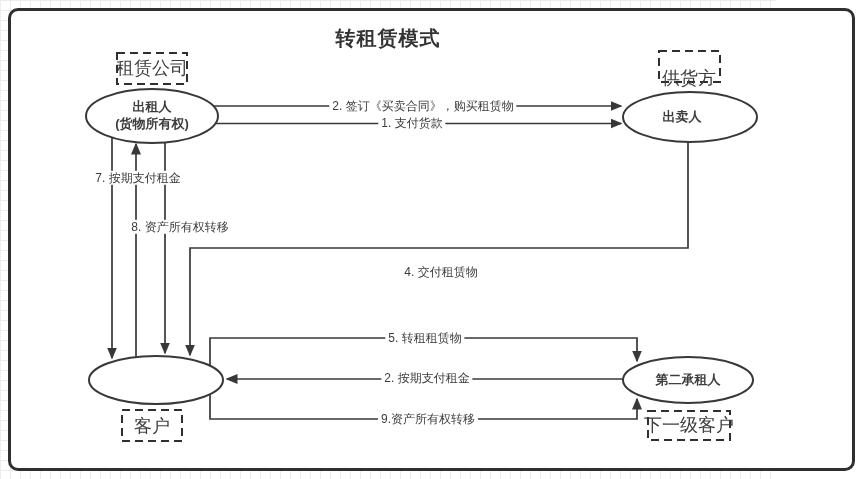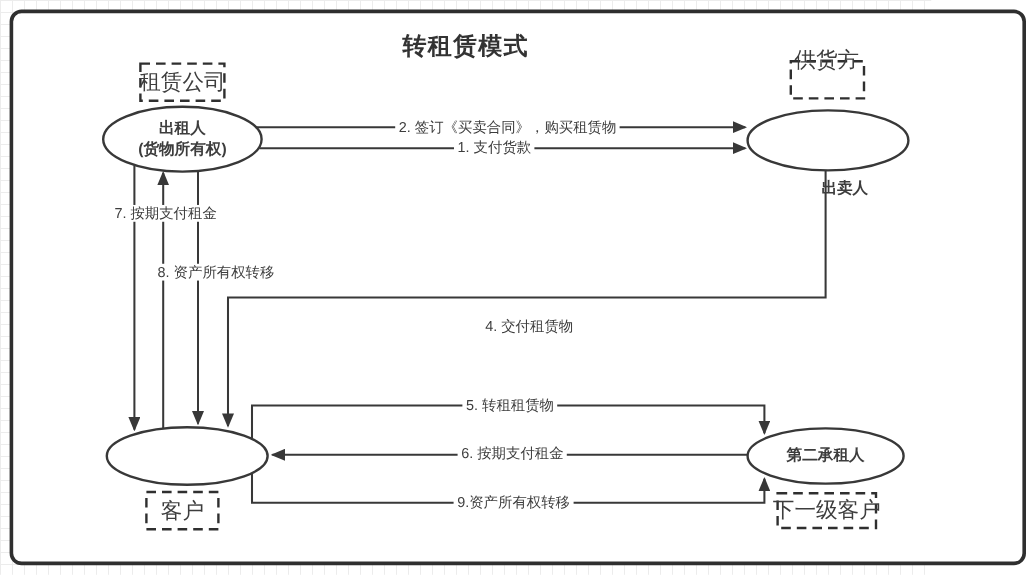--- a/index.html
+++ b/index.html
@@ -54,29 +54,29 @@
     <path d="M623,379 H227" fill="none" stroke="#383838" stroke-width="1.7" marker-end="url(#arr)"></path>
     <path d="M210,395 V419 H637 V399" fill="none" stroke="#383838" stroke-width="1.7" marker-end="url(#arr)"></path>
   </svg>
 
   <div class="title">转租赁模式</div>
 
   <div class="lbl node-lbl" style="left:152px;top:116px;">
     <div>出租人</div>
     <div>(货物所有权)</div>
   </div>
-  <div class="lbl node-lbl" style="left:704px;top:117px;margin-top:40px;">出卖人</div>
+  <div class="lbl node-lbl" style="left:682px;top:117px;">出卖人</div>
   <div class="lbl node-lbl" style="left:688px;top:380px;">第二承租人</div>
 
   <div class="lbl tag-lbl" style="left:152px;top:68px;">租赁公司</div>
-  <div class="lbl tag-lbl" style="left:689px;top:50px;text-align:center;">供货方</div>
+  <div class="lbl tag-lbl" style="left:689px;top:78px;text-align:center;">供货方</div>
   <div class="lbl tag-lbl" style="left:152px;top:426px;">客户</div>
   <div class="lbl tag-lbl" style="left:689px;top:425px;">下一级客户</div>
 
   <div class="lbl edge-lbl" style="left:423px;top:106px;">2. 签订《买卖合同》，购买租赁物</div>
   <div class="lbl edge-lbl" style="left:412px;top:123px;">1. 支付货款</div>
   <div class="lbl edge-lbl" style="left:441px;top:248px;margin-top:24px;">4. 交付租赁物</div>
   <div class="lbl edge-lbl" style="left:138px;top:178px;">7. 按期支付租金</div>
   <div class="lbl edge-lbl" style="left:180px;top:227px;">8. 资产所有权转移</div>
   <div class="lbl edge-lbl" style="left:425px;top:338px;">5. 转租租赁物</div>
-  <div class="lbl edge-lbl" style="left:427px;top:378px;">6. 按期支付租金</div>
+  <div class="lbl edge-lbl" style="left:427px;top:378px;">2. 按期支付租金</div>
   <div class="lbl edge-lbl" style="left:428px;top:419px;">9.资产所有权转移</div>
 </div>
 
 </body></html>

